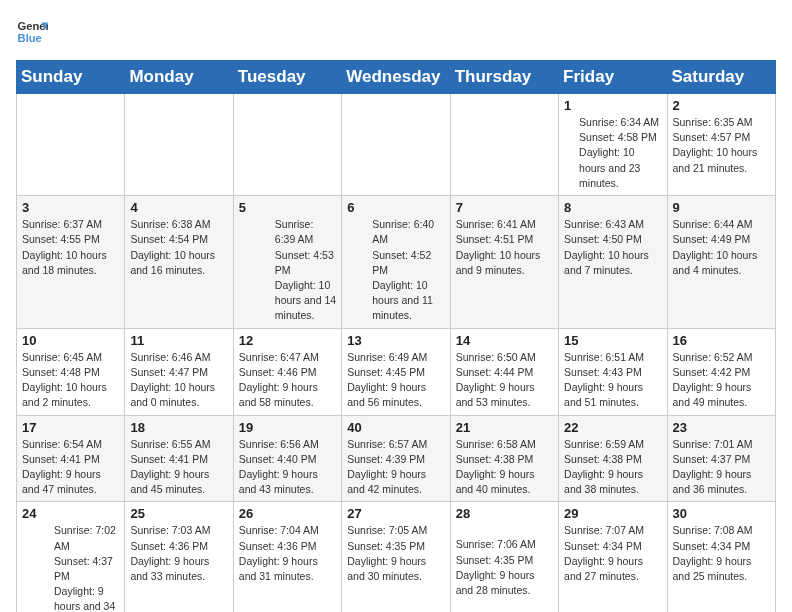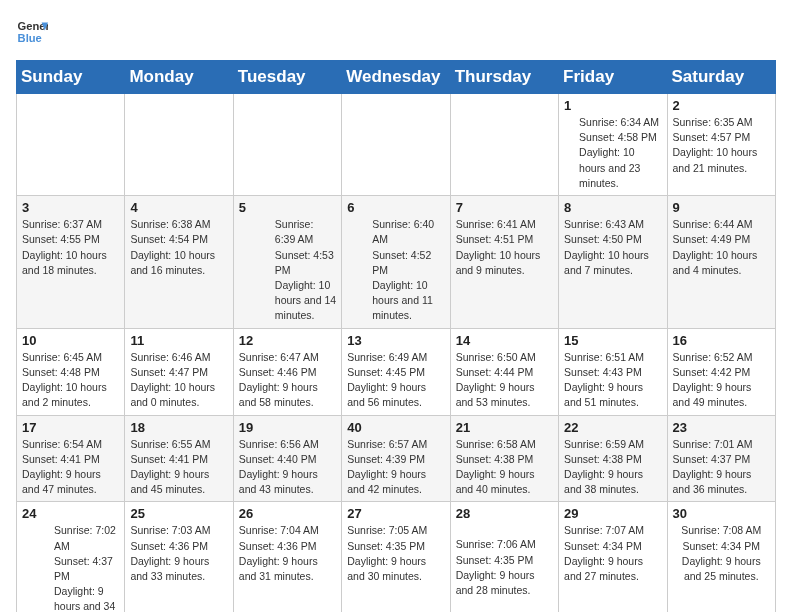--- a/index.html
+++ b/index.html
@@ -291,19 +291,19 @@
 Daylight: 9 hours and 28 minutes.</div>
         </td>
         <td>
           <span class="day-num">29</span>
           <div class="day-info" style="white-space: pre-line;">Sunrise: 7:07 AM
 Sunset: 4:34 PM
 Daylight: 9 hours and 27 minutes.</div>
         </td>
         <td>
           <span class="day-num">30</span>
-          <div class="day-info" style="white-space: pre-line; text-align: center;">Sunrise: 7:08 AM
+          <div class="day-info" style="white-space: pre-line;">Sunrise: 7:08 AM
 Sunset: 4:34 PM
 Daylight: 9 hours and 25 minutes.</div>
         </td>
       </tr>
     </tbody>
 </table>
 
 </body></html>

